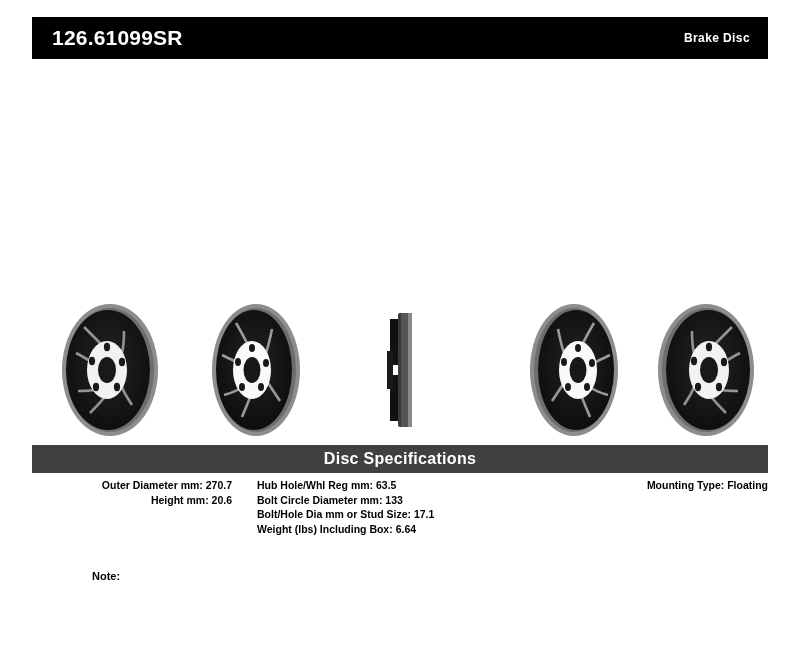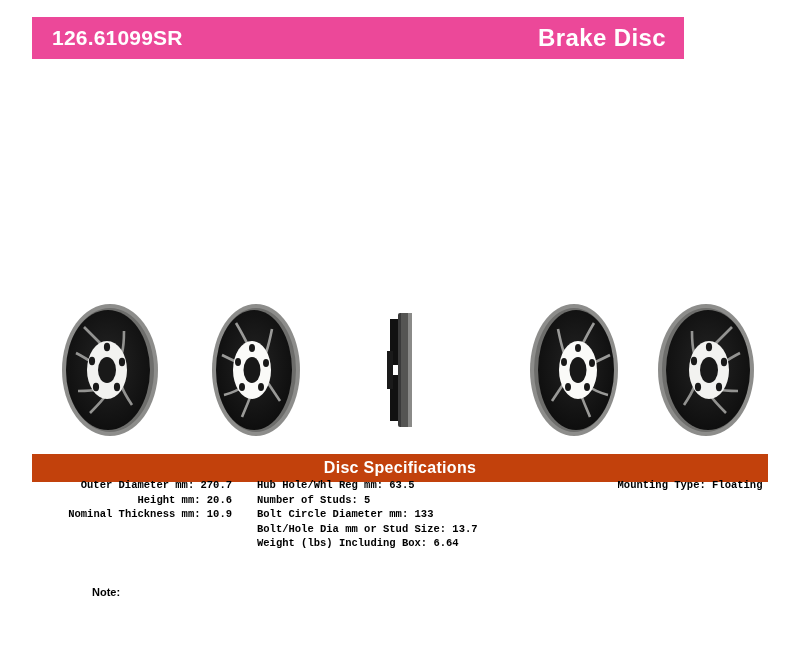--- a/index.html
+++ b/index.html
@@ -21,38 +21,38 @@
     left: 0; top: 0;
     width: 800px;
     height: 655px;
   }
 
   
   .header-bar {
     position: absolute;
     left: 32px;
     top: 17px;
-    width: 652px;
+    width: 736px;
     height: 42px;
-    background: #ec4899;
+    background: #000000;
     display: flex;
     align-items: center;
     justify-content: space-between;
     box-sizing: border-box;
     padding: 0 18px 0 20px;
   }
   .header-part {
     color: #ffffff;
     font-size: 21px;
     font-weight: bold;
     letter-spacing: 0.2px;
   }
   .header-title {
     color: #ffffff;
-    font-size: 24px;
+    font-size: 12px;
     font-weight: bold;
     letter-spacing: 0.4px;
     padding-left: 17px;
   }
 
   
   .rotor-row {
     position: absolute;
     left: 32px;
     top: 295px;
@@ -64,29 +64,28 @@
     top: 0;
   }
 
   
   .spec-bar {
     position: absolute;
     left: 32px;
     top: 445px;
     width: 736px;
     height: 28px;
-    background: #c2410c;
+    background: #404040;
     color: #ffffff;
     font-size: 16px;
     font-weight: bold;
     display: flex;
     align-items: center;
     justify-content: center;
     letter-spacing: 0.3px;
-    margin-top: 9px;
   }
 
   
   .specs {
     position: absolute;
     left: 32px;
     top: 478px;
     width: 736px;
     font-size: 10.5px;
     font-weight: bold;
@@ -100,37 +99,35 @@
     width: 200px;
     text-align: right;
   }
   .col-mid {
     left: 225px;
     width: 250px;
   }
   .col-right {
     left: 500px;
     width: 236px;
-    text-align: center;
+    text-align: right;
     padding-left: 80px;
     box-sizing: border-box;
   }
   .spec-line {
     line-height: 14.5px;
     white-space: nowrap;
-    font-family: Liberation Mono, monospace;
   }
 
   .note {
     position: absolute;
     left: 92px;
     top: 570px;
     font-size: 11px;
     font-weight: bold;
-    margin-top: 16px;
   }
 
   svg { display: block; }
 </style>
 </head>
 <body>
 
 <div class="sheet">
 
   <div class="header-bar">
@@ -285,28 +282,26 @@
 
   <div class="spec-bar">
     <span>Disc Specifications</span>
   </div>
 
   <div class="specs">
 
     <div class="col col-left">
       <div class="spec-line">Outer Diameter mm: 270.7</div>
       <div class="spec-line">Height mm: 20.6</div>
-      <div class="spec-line">Nominal Thickness mm: 10.9</div>
     </div>
 
     <div class="col col-mid">
       <div class="spec-line">Hub Hole/Whl Reg mm: 63.5</div>
-      <div class="spec-line">Number of Studs: 5</div>
       <div class="spec-line">Bolt Circle Diameter mm: 133</div>
-      <div class="spec-line">Bolt/Hole Dia mm or Stud Size: 13.7</div>
+      <div class="spec-line">Bolt/Hole Dia mm or Stud Size: 17.1</div>
       <div class="spec-line">Weight (lbs) Including Box: 6.64</div>
     </div>
 
     <div class="col col-right">
       <div class="spec-line">Mounting Type: Floating</div>
     </div>
 
   </div>
 
   <div class="note">Note:</div>

